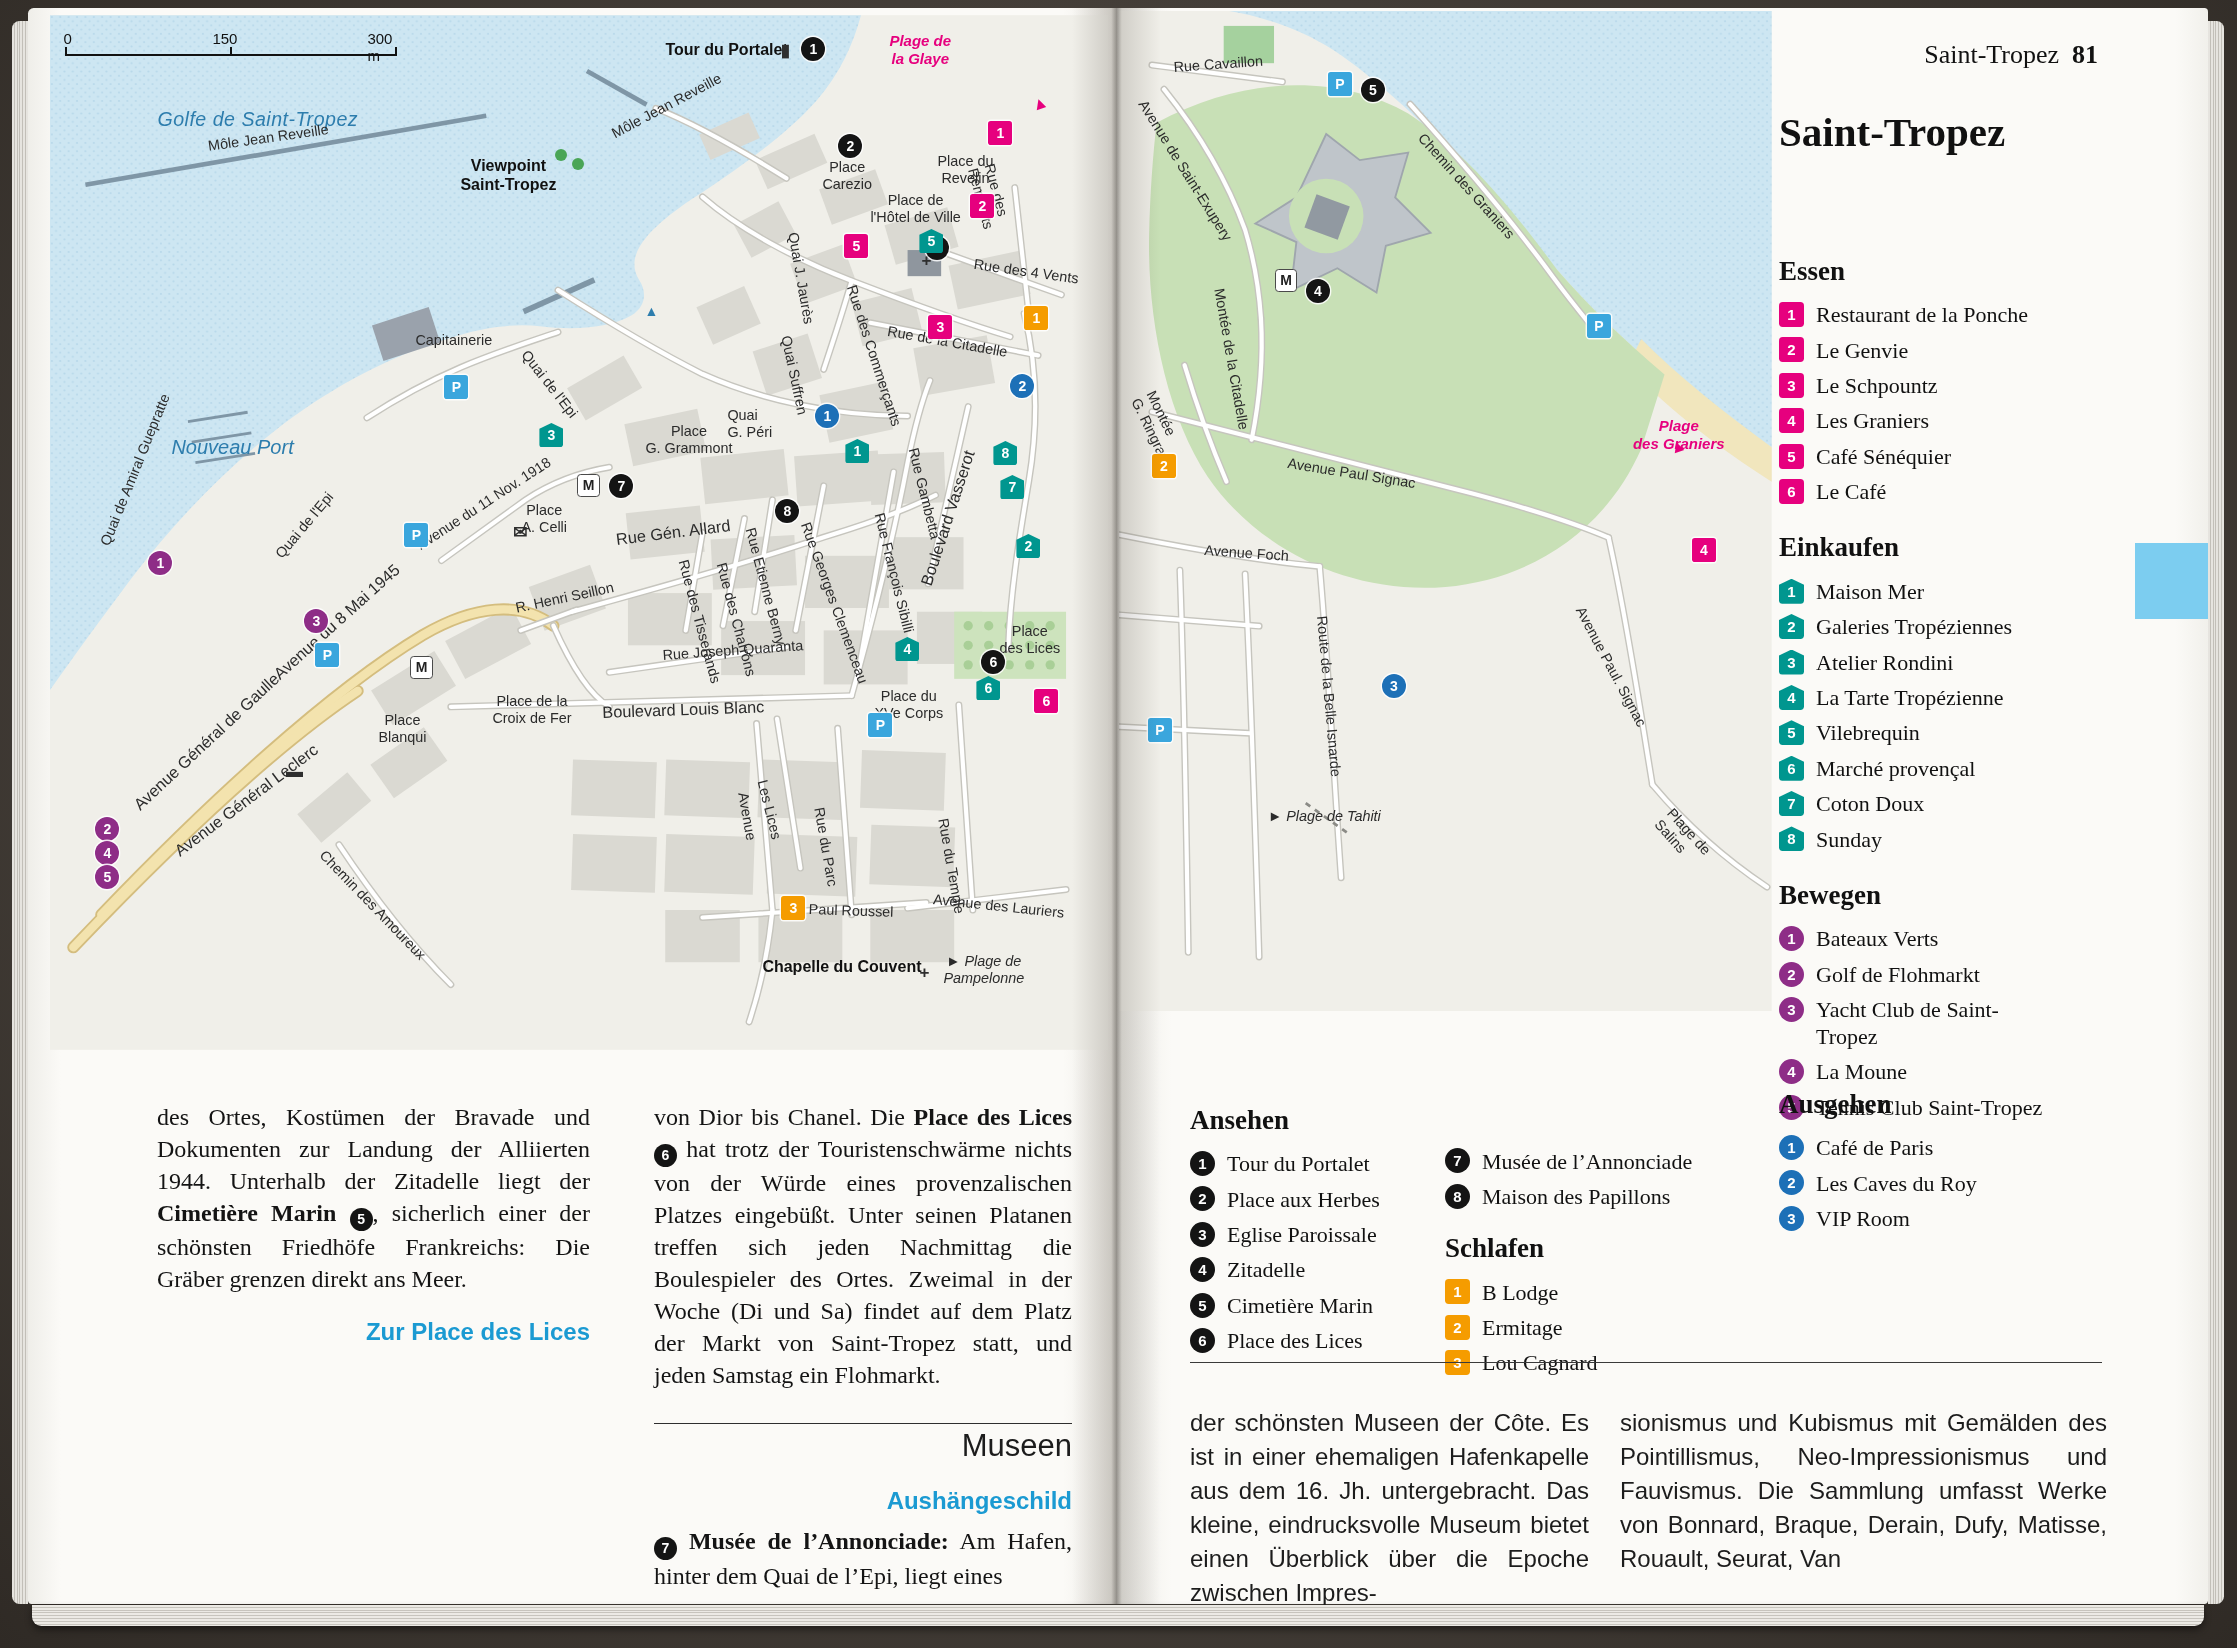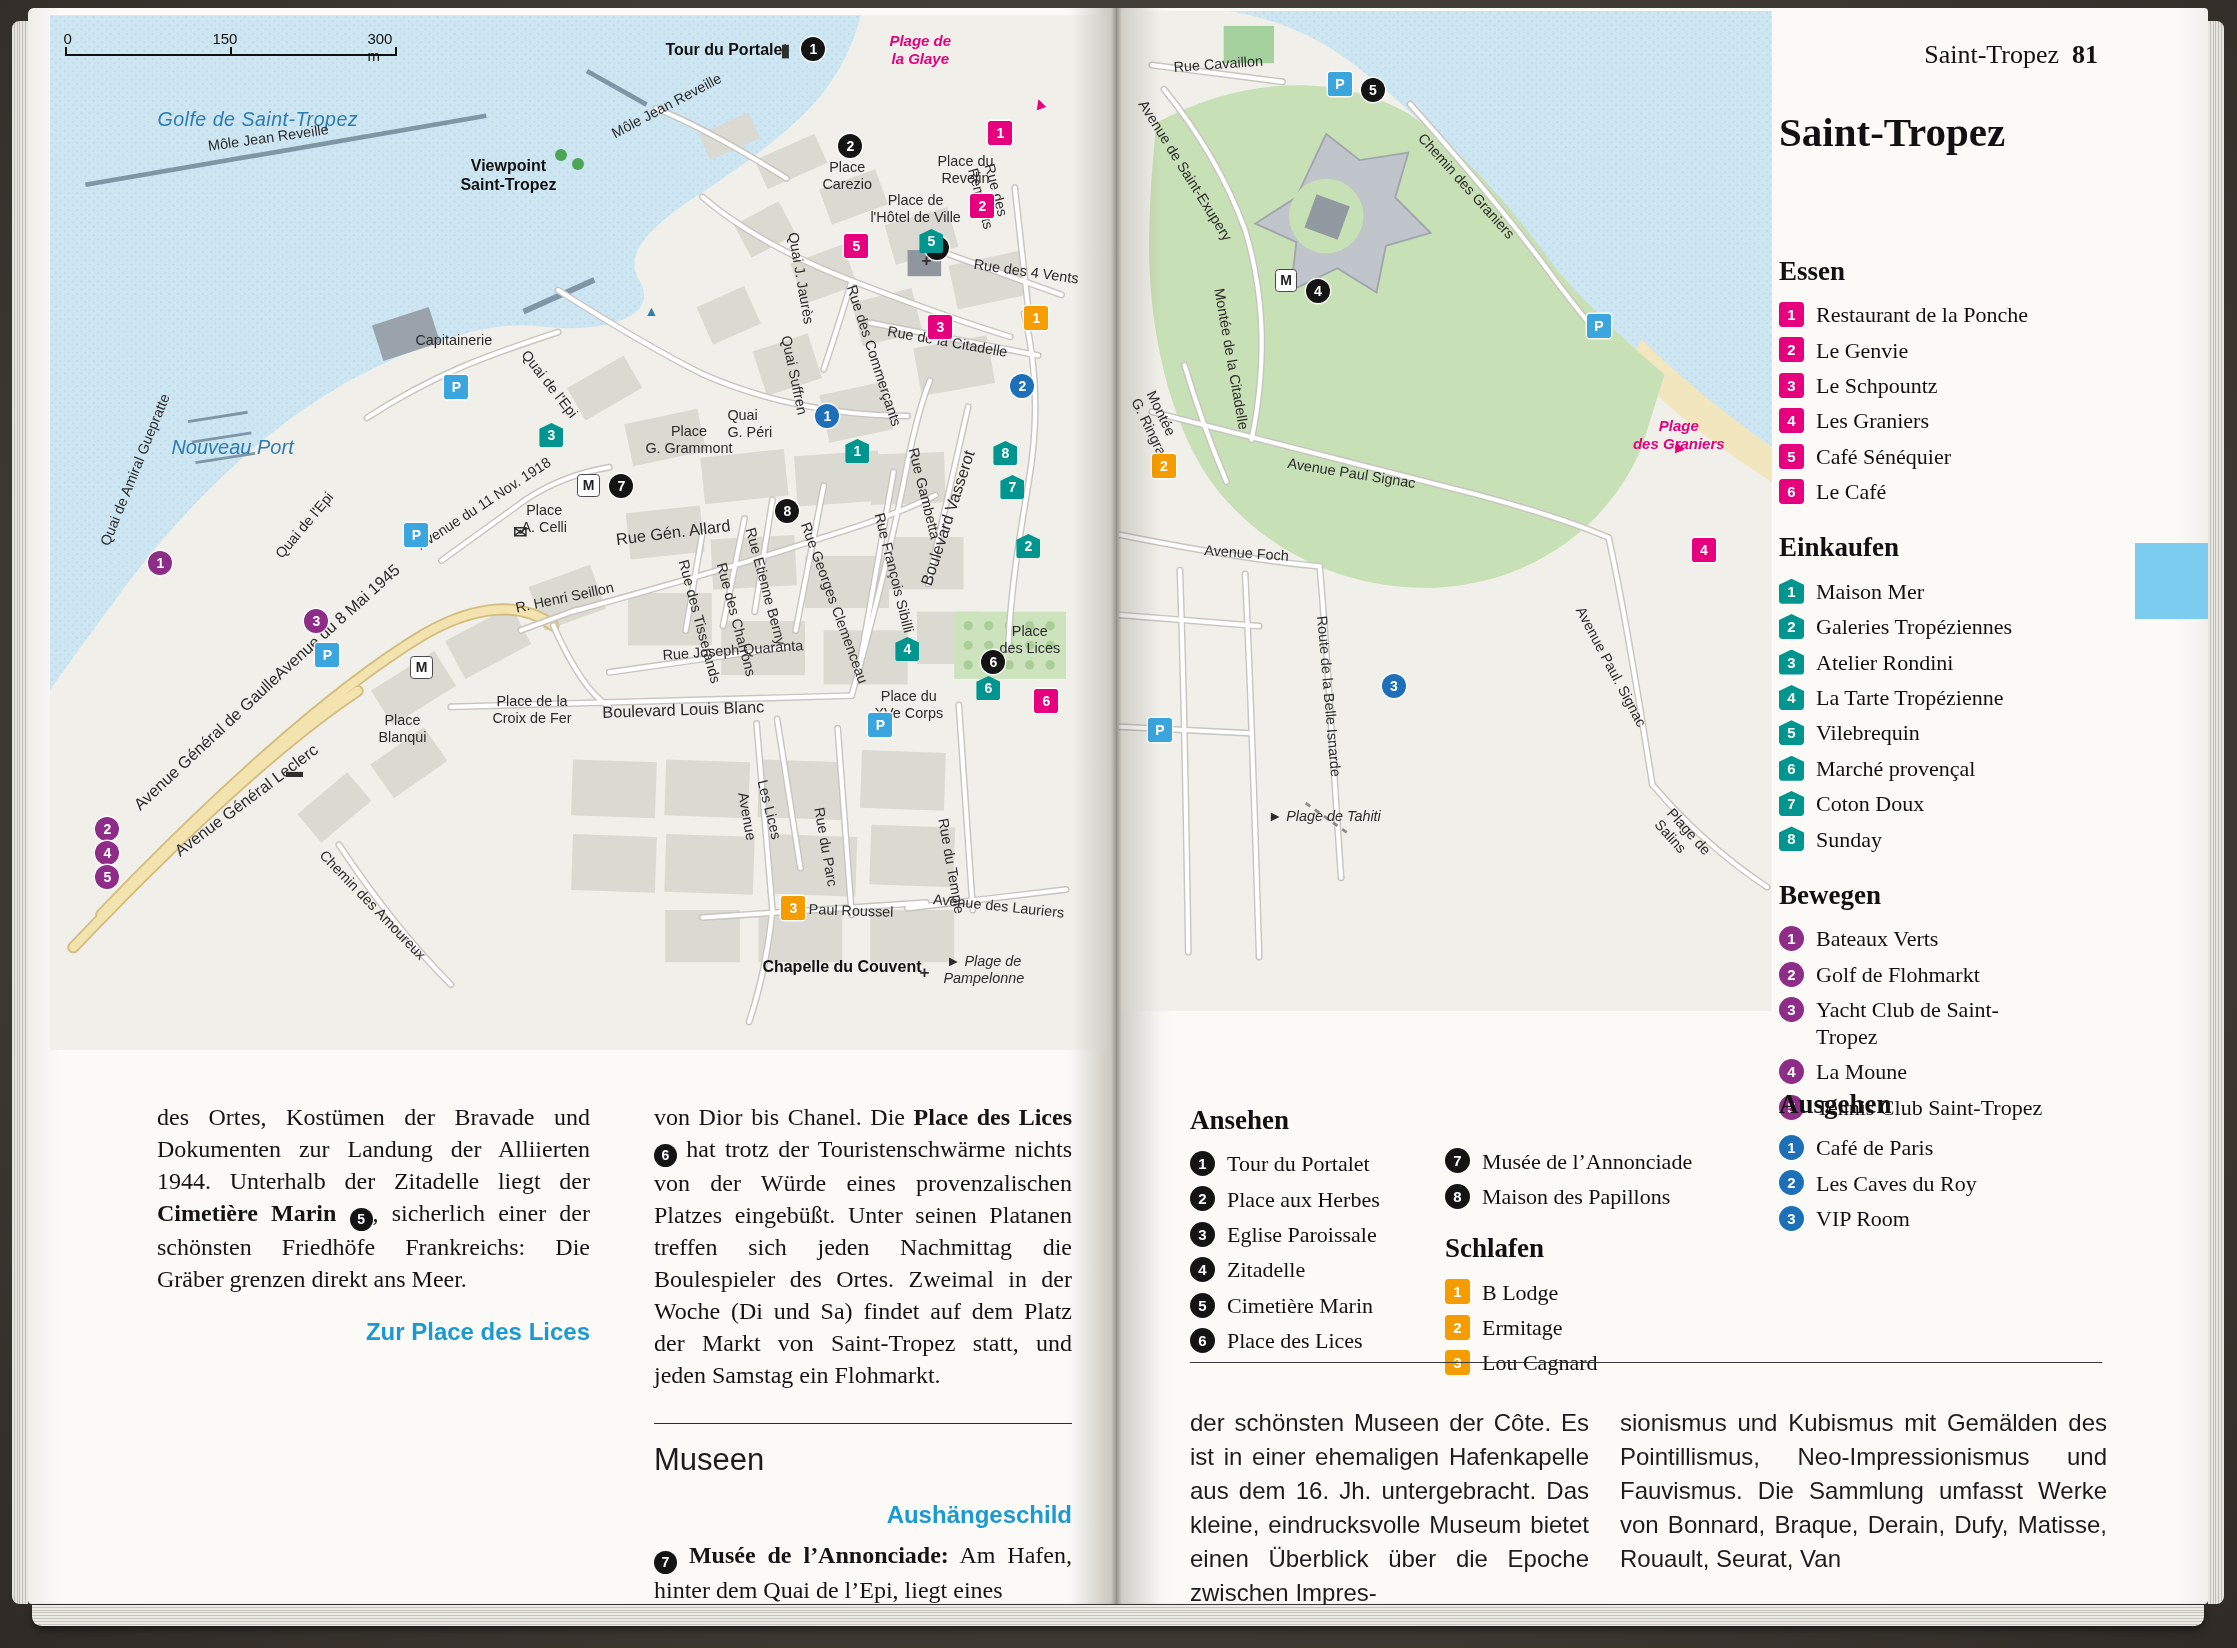--- a/index.html
+++ b/index.html
@@ -90,21 +90,21 @@
   
   .ltext{position:absolute;font:24px/32px "Liberation Serif",serif;color:#141414;text-align:justify;z-index:3}
   .lt1{left:129px;top:1093px;width:433px}
   .lt2{left:626px;top:1093px;width:418px}
   .ltext p{margin:0}
   .bluehead{font:bold 24px/1.2 "Liberation Sans",sans-serif;color:#1b9ad2;margin:22.4px 0 9.3px;text-align:right}
   .infobox{font:21.4px/31px "Liberation Sans",sans-serif;margin-top:9.3px;text-align:left}
   .infobox .hl{background:#cfe9f5;padding:1.9px 2.8px}
   .inb{display:inline-block;width:23px;height:23px;border-radius:50%;background:#141414;color:#fff;
        font:bold 14px/23px "Liberation Sans",sans-serif;text-align:center;vertical-align:-3.7px}
-  .museen-head{font:31px/1.2 "Liberation Sans",sans-serif;color:#1c1c1c;border-top:1.9px solid #2e2e2e;padding-top:17px;margin:32px 0 5.6px;text-align:left}
+  .museen-head{font:31px/1.2 "Liberation Sans",sans-serif;color:#1c1c1c;border-top:1.9px solid #2e2e2e;padding-top:3px;margin:32px 0 5.6px;text-align:right}
 </style>
 </head>
 <body>
 
 <div class="page page-left">
 
   <div class="map map-left">
     <svg viewBox="0 0 1135 1110" width="1058" height="1035">
       <defs>
         <pattern id="dotsL" width="9" height="9" patternUnits="userSpaceOnUse">

